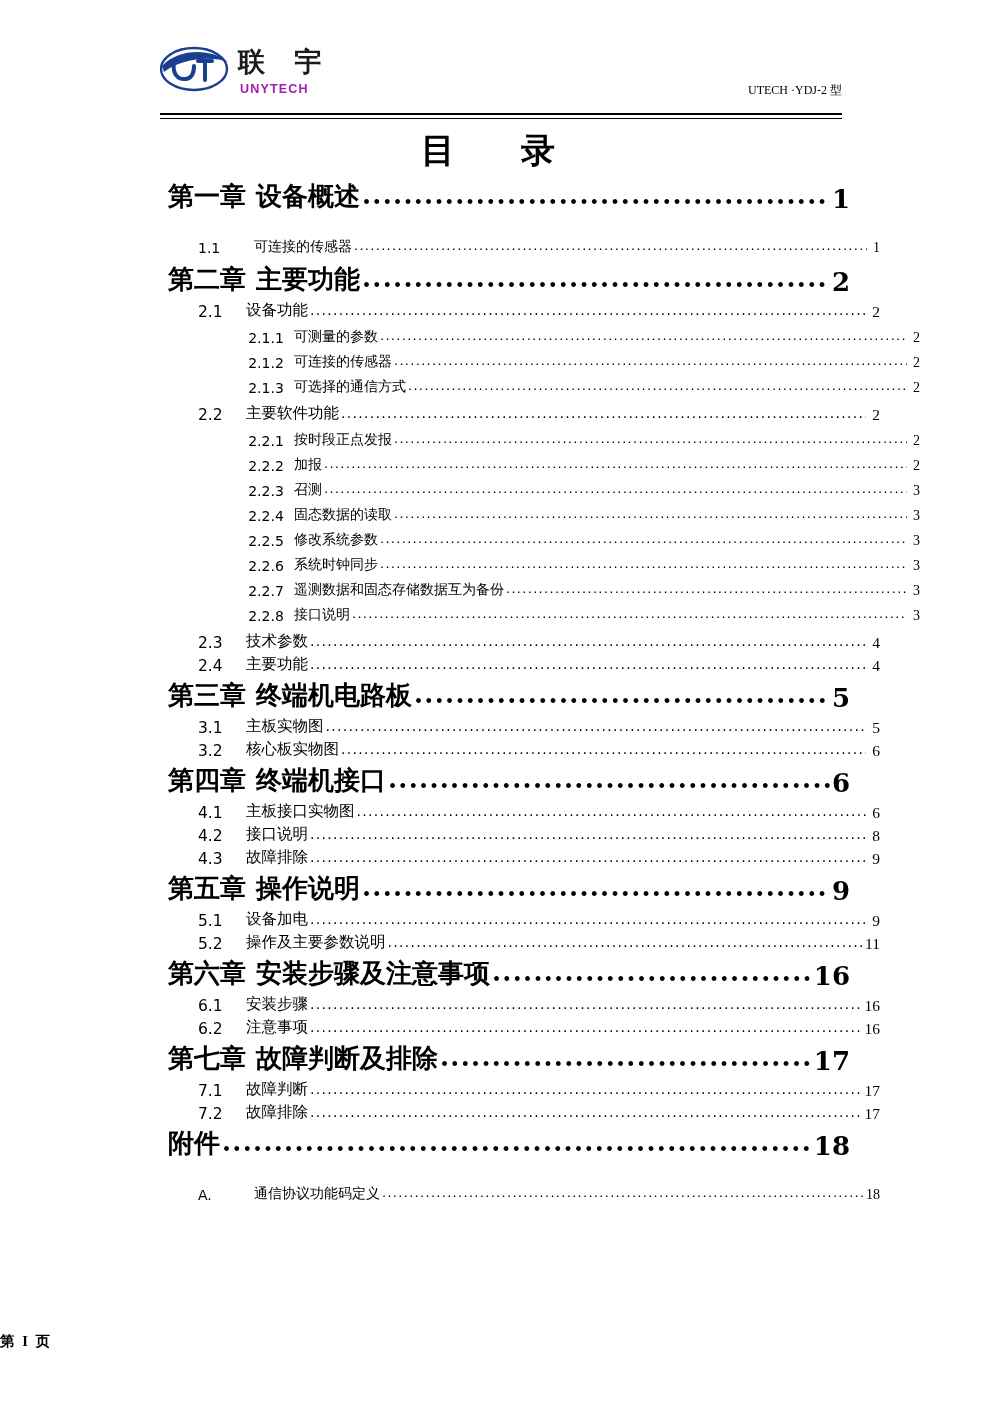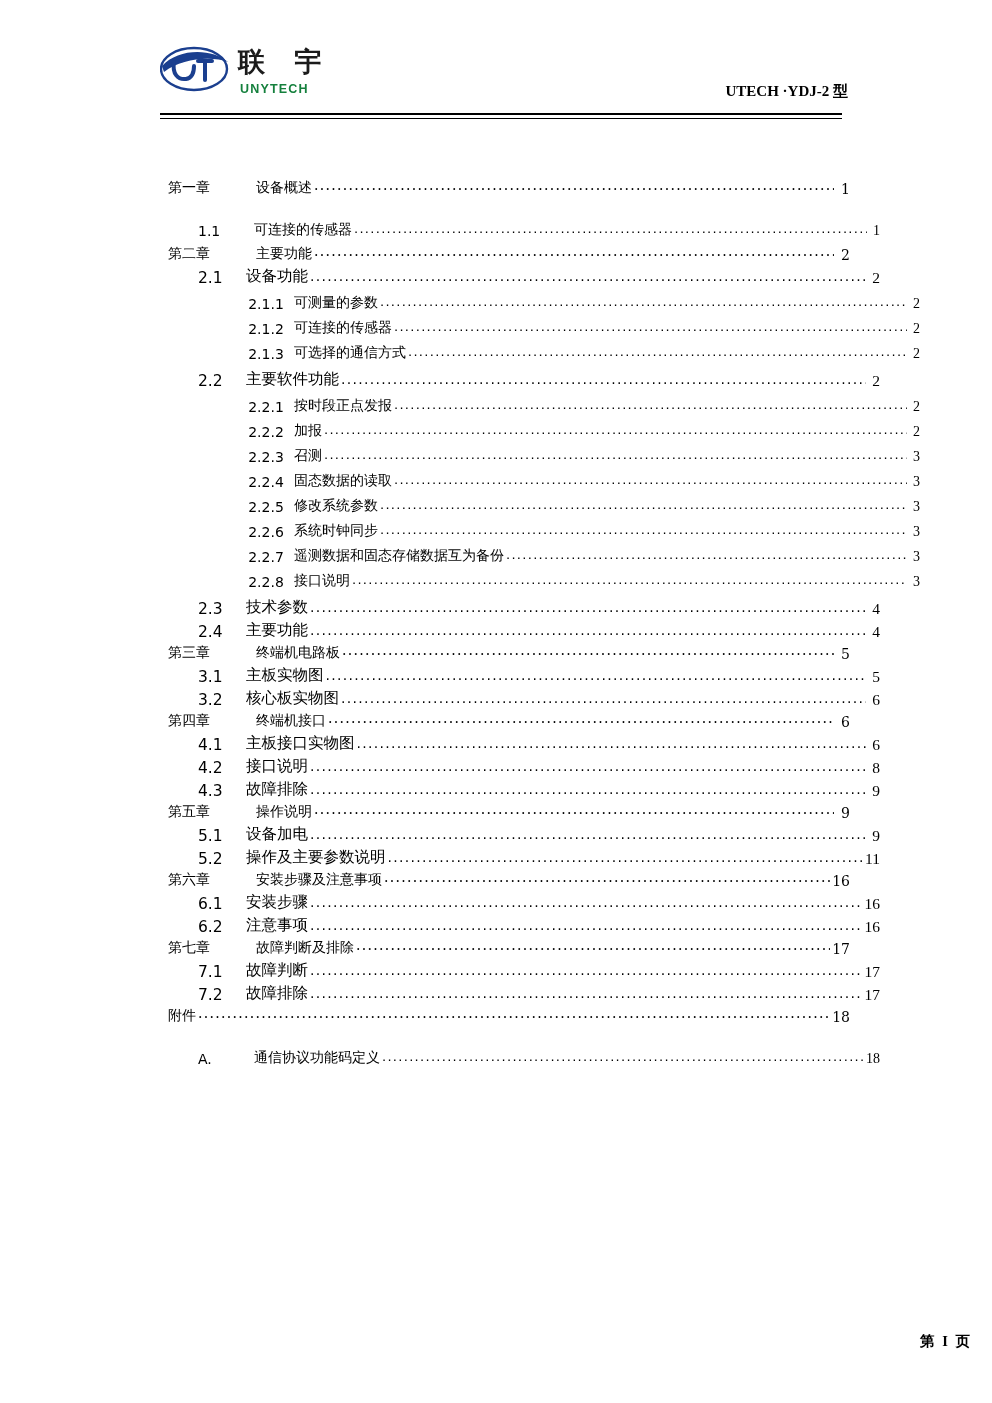--- a/index.html
+++ b/index.html
@@ -20,21 +20,21 @@
     position: relative;
     box-sizing: border-box;
     padding: 0;
   }
 
   
   .header {
     position: absolute;
     top: 44px;
     left: 160px;
-    right: 144px;
+    right: 150px;
     height: 68px;
   }
   .logo {
     position: absolute;
     left: 0;
     top: 0;
     width: 190px;
     height: 62px;
   }
   .logo-mark {
@@ -54,30 +54,30 @@
     letter-spacing: 10px;
     color: #1b1b1b;
   }
   .logo-en {
     position: absolute;
     left: 80px;
     top: 38px;
     font-family: "Liberation Sans", sans-serif;
     font-size: 12.5px;
     letter-spacing: 1.2px;
-    color: #15803d;
+    color: #a21caf;
     font-weight: bold;
   }
   .header-right {
     position: absolute;
     right: 0;
     top: 38px;
     font-family: "Liberation Serif", serif;
-    font-weight: bold;
-    font-size: 15px;
+    font-weight: normal;
+    font-size: 12px;
     white-space: nowrap;
   }
   .header-rule {
     position: absolute;
     left: 160px;
     right: 150px;
     top: 113px;
     height: 0;
     border-top: 2.5px solid #000;
   }
@@ -137,22 +137,22 @@
     font-size: inherit;
   }
   .toc-page {
     flex: 0 0 auto;
     text-align: right;
   }
 
   
   .lvl1 {
     font-family: "DejaVu Serif", serif;
-    font-weight: normal;
-    font-size: 14px;
+    font-weight: bold;
+    font-size: 26px;
     margin-top: 3px;
     margin-bottom: 3px;
     padding-left: 8px;
   }
   .lvl1 .toc-num { width: 88px; }
   .lvl1 .toc-page { min-width: 14px; }
   .lvl1 .toc-dots { top: -4px; }
 
   
   .lvl1b .toc-num { width: auto; }
@@ -191,23 +191,23 @@
     padding-left: 38px;
   }
   .lvl2s .toc-num { width: 56px; }
   .lvl2s .toc-page { min-width: 11px; font-family: "Liberation Serif", serif; }
   .lvl2s .toc-dots { top: -3px; font-size: 13px; }
 
   
   .footer {
     position: absolute;
     bottom: 52px;
-    left: 8px;
+    left: 0;
     width: 964px;
-    text-align: right;
+    text-align: left;
     font-family: "Liberation Serif", serif;
     font-weight: bold;
     font-size: 14.5px;
     letter-spacing: 2px;
   }
 </style>
 </head>
 <body>
 
 <div class="page">
@@ -224,20 +224,21 @@
         </svg>
       </div>
       <div class="logo-cn">联 宇</div>
       <div class="logo-en">UNYTECH</div>
     </div>
     <div class="header-right">UTECH ·YDJ-2 型</div>
   </div>
   <div class="header-rule"></div>
   <div class="header-rule2"></div>
 
+  <div class="toc-title">目　录</div>
 
   <div class="toc">
       <div class="toc-row lvl1">
         <span class="toc-num">第一章</span>
         <span class="toc-label">设备概述</span>
         <span class="toc-dots"></span>
         <span class="toc-page">1</span>
       </div>
       <div class="toc-row lvl2s">
         <span class="toc-num">1.1</span>

